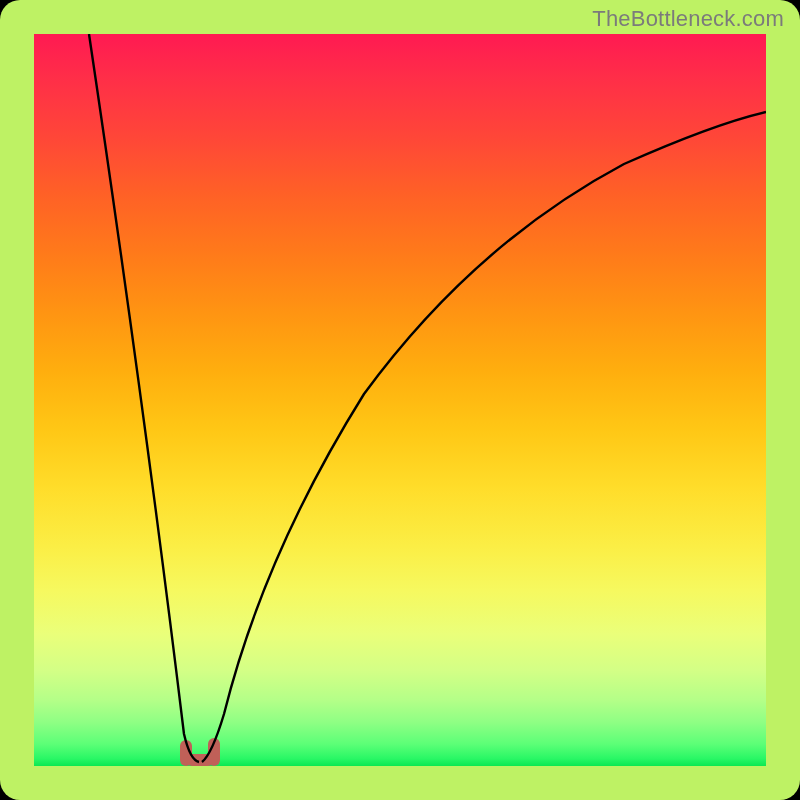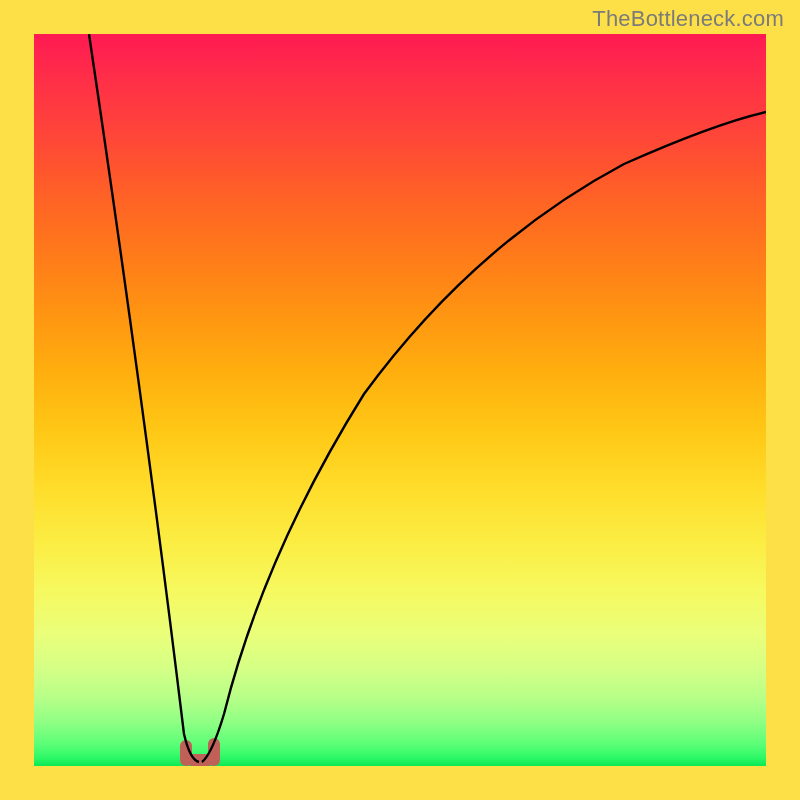--- a/index.html
+++ b/index.html
@@ -8,21 +8,22 @@
     width: 800px;
     height: 800px;
     overflow: hidden;
     background: #000;
     font-family: Arial, Helvetica, sans-serif;
   }
   .frame {
     position: absolute;
     left: 0; top: 0;
     width: 800px; height: 800px;
-    background: #fde047;
+    background: #bef264;
+    border-radius: 20px;
   }
   .plot {
     position: absolute;
     left: 34px;
     top: 34px;
     width: 732px;
     height: 732px;
     overflow: hidden;
   }
   .gradient {

